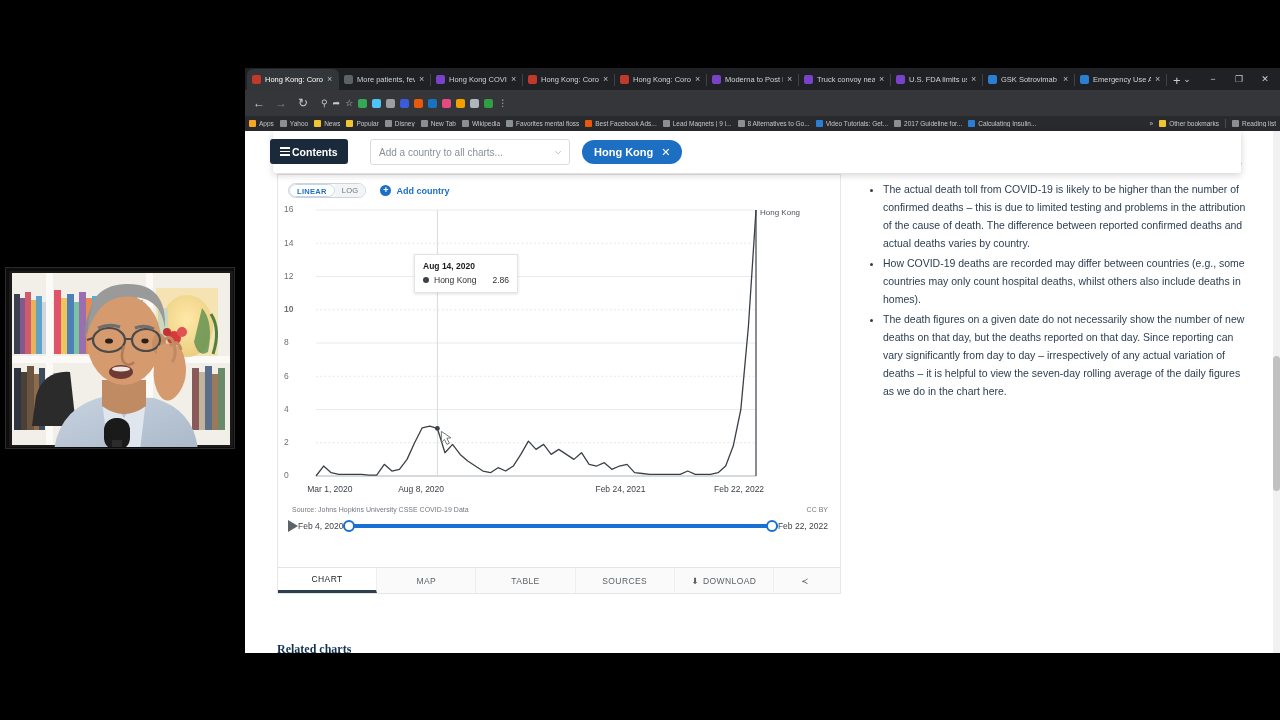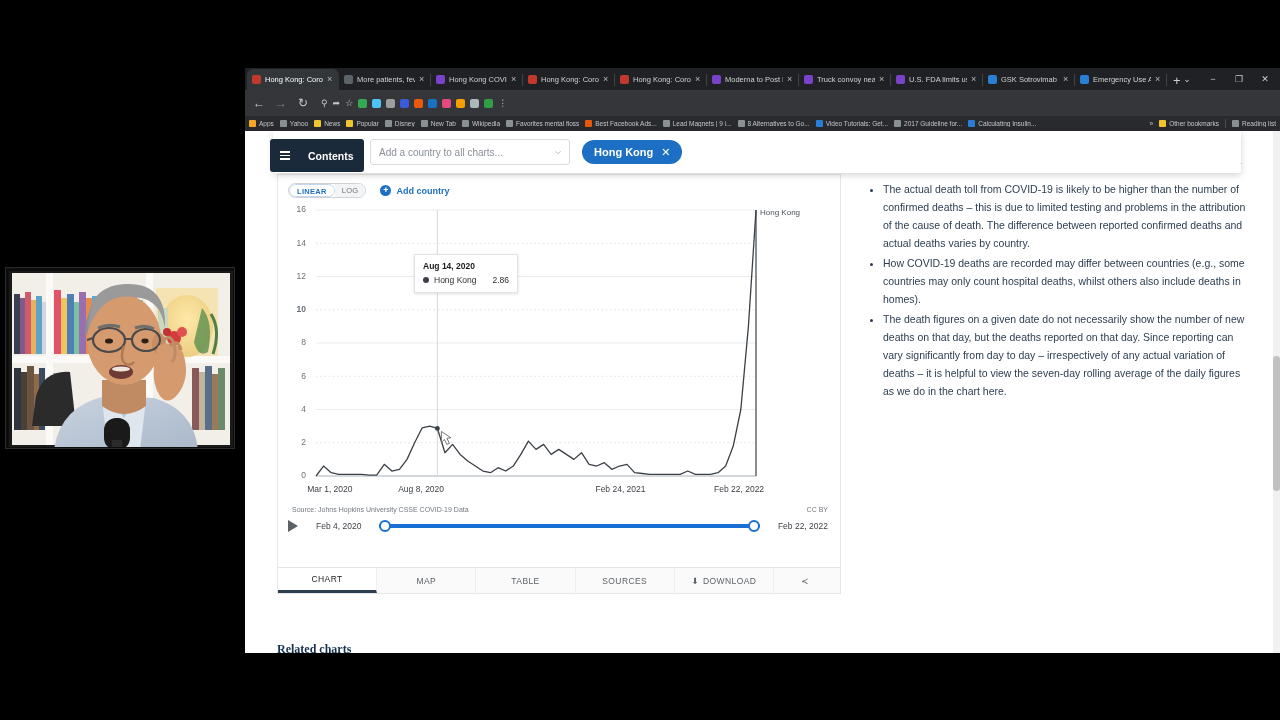--- a/index.html
+++ b/index.html
@@ -132,42 +132,42 @@
   .plusicon {
     width: 11px; height: 11px; border-radius: 50%; background: #1d6fc4;
     color: #fff; font-size: 9px; line-height: 10px; text-align: center;
     font-weight: bold;
   }
 
   .plotwrap { position: relative; height: 300px; margin: 4px 0 0 0; }
   .plotsvg { position: absolute; left: 0; top: 0; }
   .ylab {
     position: absolute; font-size: 8.5px; color: #6b7177;
-    text-align: right; width: 22px;
+    width: 22px;
   }
   .xlab { position: absolute; font-size: 8.5px; color: #3a3f45; }
   .serieslabel {
     position: absolute; font-size: 8px; color: #4b5158;
   }
   .tooltip {
     position: absolute; left: 136px; top: 52px; width: 104px;
     background: #fff; border: 1px solid #e3e3e3; box-shadow: 0 1px 3px rgba(0,0,0,.13);
     padding: 6px 8px 7px 8px;
   }
   .tooltip .tdate { font-size: 8.5px; color: #1a1a1a; font-weight: bold; margin-bottom: 4px; }
   .tooltip .trow { display: flex; align-items: center; gap: 5px; font-size: 8.5px; color: #2b2f33; }
   .tooltip .tdot { width: 6px; height: 6px; border-radius: 50%; background: #3b4148; }
   .tooltip .tval { margin-left: auto; }
 
   .sourceline {
     display: flex; justify-content: space-between; align-items: center;
     font-size: 7px; color: #74797f; padding: 4px 12px 0 14px;
   }
   .timeline {
-    display: flex; align-items: center; gap: 18px; padding: 6px 12px 0 10px;
+    display: flex; align-items: center; gap: 0; padding: 6px 12px 0 10px;
   }
   .playbtn { width: 0; height: 0; border-left: 10px solid #5b6268;
              border-top: 6px solid transparent; border-bottom: 6px solid transparent; }
   .tlabel { font-size: 8.5px; color: #3a3f45; white-space: nowrap; }
   .slider { flex: 1 1 auto; position: relative; height: 14px; }
   .slider .track { position: absolute; left: 0; right: 0; top: 5px; height: 4px;
                    background: #1a6fd4; border-radius: 2px; }
   .slider .knob { position: absolute; top: 1px; width: 12px; height: 12px;
                   border-radius: 50%; background: #fff; border: 2.5px solid #1a6fd4; }
   .slider .knob.l { left: 0; }
@@ -222,22 +222,22 @@
   .cpill {
     height: 24px; background: #1d6fc4; color: #fff; border-radius: 12px;
     display: flex; align-items: center; gap: 8px; padding: 0 12px;
     font-size: 11px; font-weight: bold;
   }
   .cpill .xx { font-size: 11px; font-weight: normal; }
 
   
   .contentsbtn {
     position: absolute; left: 270px; top: 139px;
-    background: #1b2a3a; color: #fff; height: 33px; border-radius: 3px;
-    display: flex; align-items: center; gap: 18px; padding: 0 10px;
+    background: #1b2a3a; color: #fff; height: 25px; border-radius: 3px;
+    display: flex; align-items: center; gap: 2px; padding: 0 10px;
     font-size: 10.5px; font-weight: bold; z-index: 5;
   }
   .hamb { display: inline-flex; flex-direction: column; gap: 2px; }
   .hamb i { display: block; width: 10px; height: 1.5px; background: #fff; }
 
   
   #webcam {
     position: absolute; left: 5px; top: 267px; width: 230px; height: 182px;
     background: #111; overflow: hidden; border: 1px solid #2a2a2a;
   }

